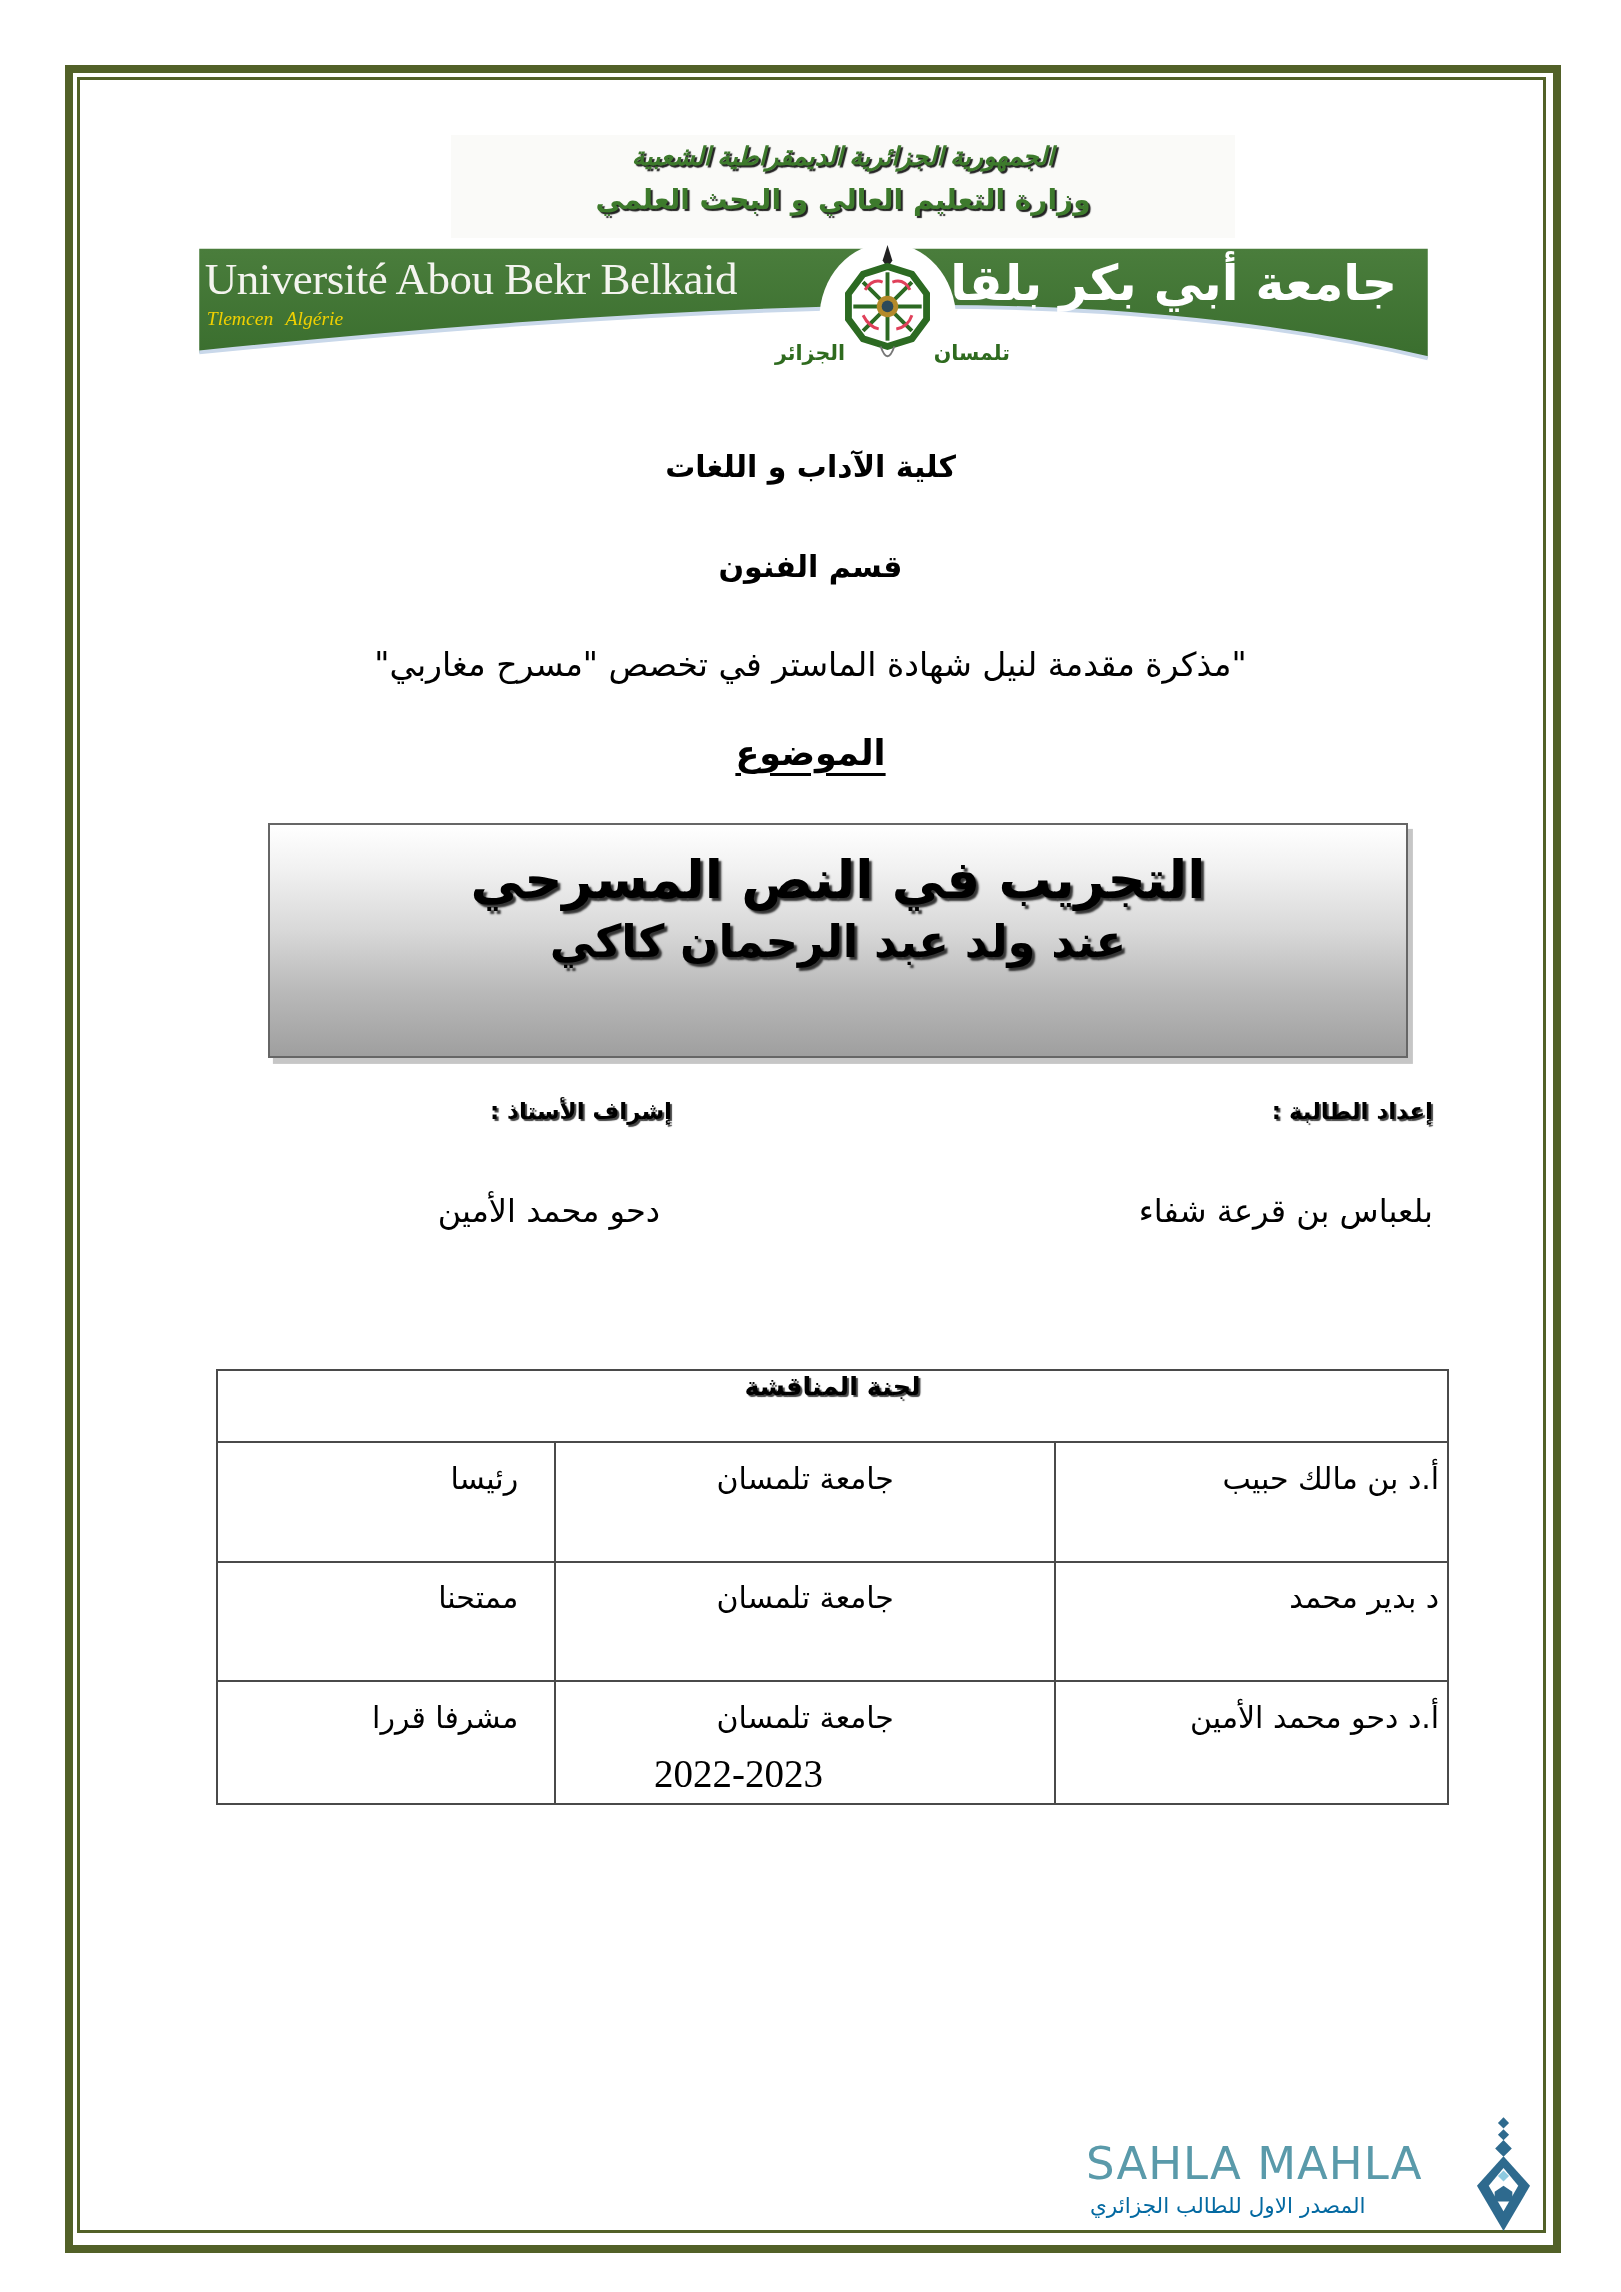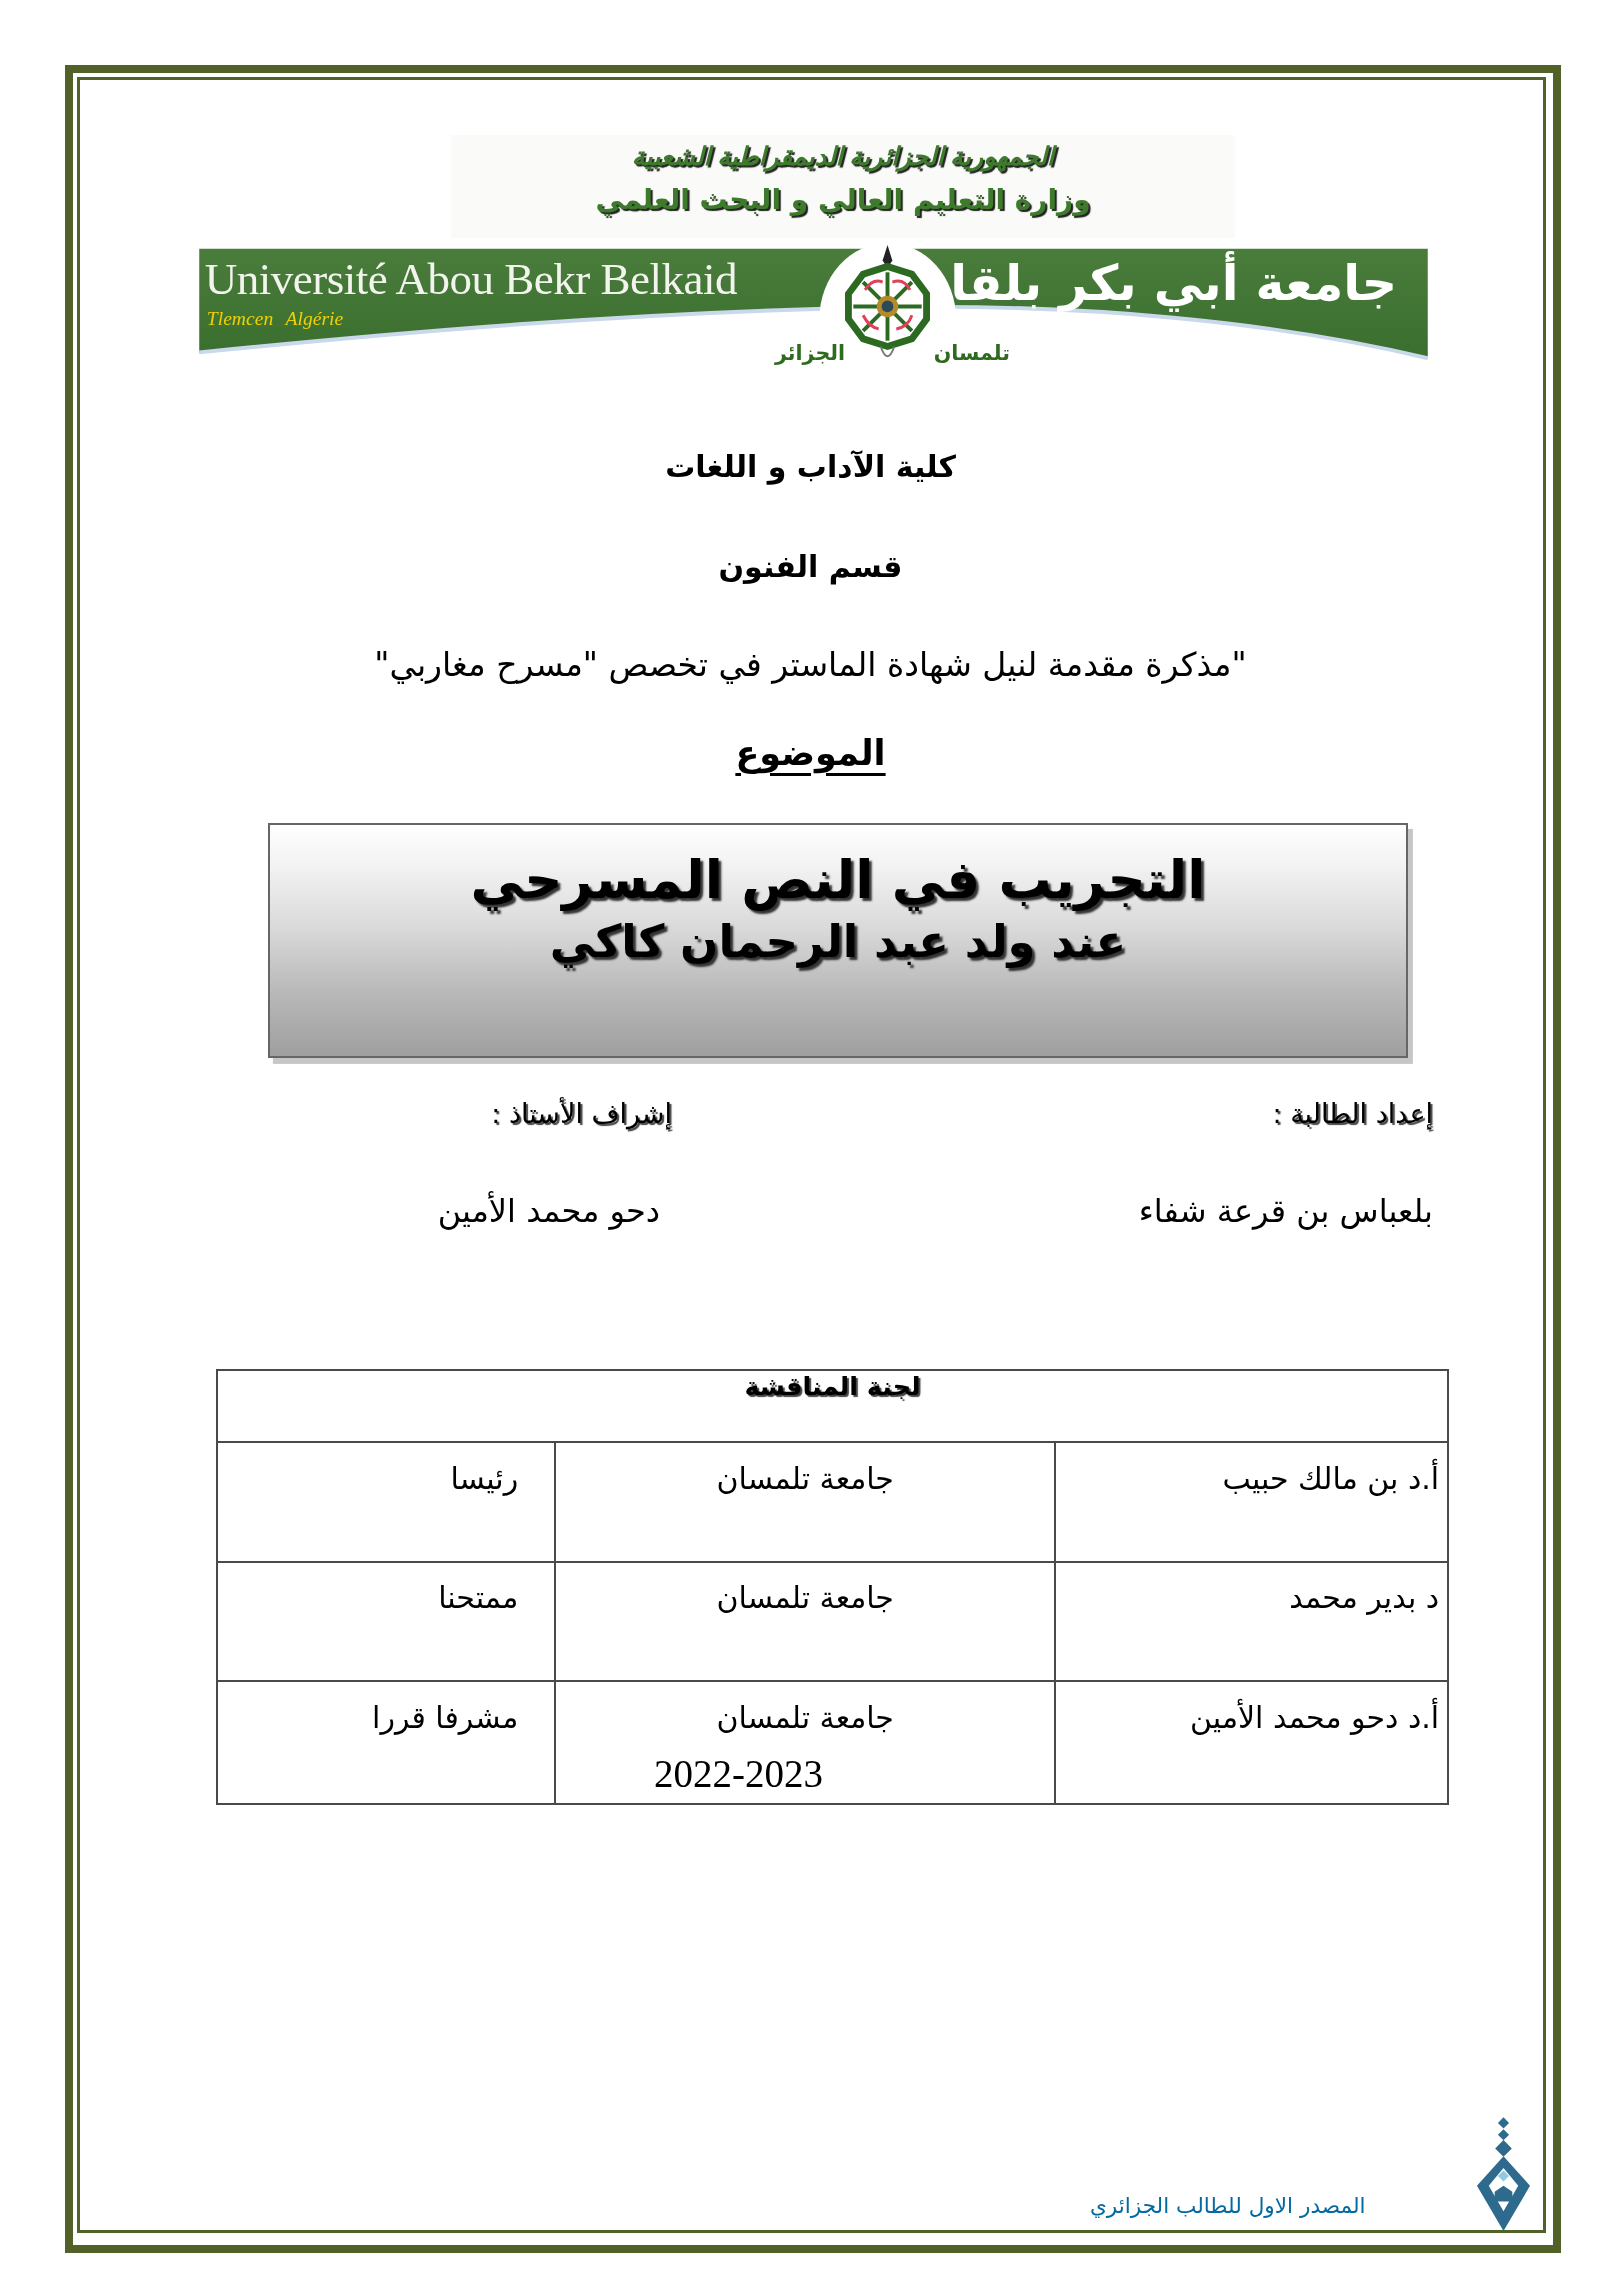--- a/index.html
+++ b/index.html
@@ -41,21 +41,21 @@
 
   .title-box { position: absolute; left: 268px; top: 823px; width: 1140px; height: 235px;
                border: 2.9px solid #666; box-sizing: border-box;
                background: linear-gradient(to bottom, #ffffff 0%, #f2f2f2 18%, #d9d9d9 45%, #b9b9b9 72%, #9f9f9f 100%);
                box-shadow: 4.9px 5.9px 0 #c6c6c6; text-align: center; direction: rtl; }
   .title-l1 { display: block; margin-top: 21.6px; font-size: 53px; font-weight: bold; line-height: 65px;
               text-shadow: 2.9px 2.9px 2px #333; }
   .title-l2 { display: block; font-size: 45px; font-weight: bold; line-height: 59px;
               text-shadow: 2.9px 2.9px 2px #333; }
 
-  .label { position: absolute; font-size: 27px; font-weight: normal; direction: rtl; white-space: nowrap;
+  .label { position: absolute; font-size: 23px; font-weight: bold; direction: rtl; white-space: nowrap;
            text-shadow: 2px 2px 1px #444; }
   .student-label { right: 188px; top: 1098px; }
   .supervisor-label { right: 949px; top: 1098px; }
   .name { position: absolute; font-size: 32px; direction: rtl; white-space: nowrap; }
   .student-name { right: 188px; top: 1192px; }
   .supervisor-name { right: 961px; top: 1192px; }
 
   .jury { position: absolute; left: 216px; top: 1369px; width: 1233px; border-collapse: collapse; direction: rtl; }
   .jury td, .jury th { border: 2px solid #4a4a4a; font-size: 30px; }
   .jury th { height: 69px; font-weight: bold; font-size: 25.5px; vertical-align: top; padding-top: 0;
@@ -160,20 +160,21 @@
     <td class="c-name">أ.د دحو محمد الأمين</td>
     <td class="c-uni">جامعة تلمسان</td>
     <td class="c-role">مشرفا قررا</td>
   </tr>
 </tbody>
   </table>
 
 <div class="year">2022-2023</div>
 
 <div class="sahla">
+  <span class="sahla-text">SAHLA MAHLA</span>
   <span class="sahla-sub">المصدر الاول للطالب الجزائري</span>
   <svg class="sahla-mark" viewBox="0 0 62 118">
     <rect x="27" y="2" width="8" height="8" transform="rotate(45 31 6)" fill="#2e6a8e"></rect>
     <rect x="27" y="14" width="8" height="8" transform="rotate(45 31 18)" fill="#2e6a8e"></rect>
     <rect x="25" y="26" width="12" height="12" transform="rotate(45 31 32)" fill="#2e6a8e"></rect>
     <path d="M31 40 L58 70 L31 116 L4 70 Z" fill="#2e6a8e"></path>
     <path d="M31 52 L46 70 L31 96 L16 70 Z" fill="#ffffff"></path>
     <rect x="27" y="56" width="8" height="8" transform="rotate(45 31 60)" fill="#8ecae0"></rect>
     <path d="M22 76 L31 70 L40 76 L40 86 L22 86 Z" fill="#2e6a8e"></path>
   </svg>

